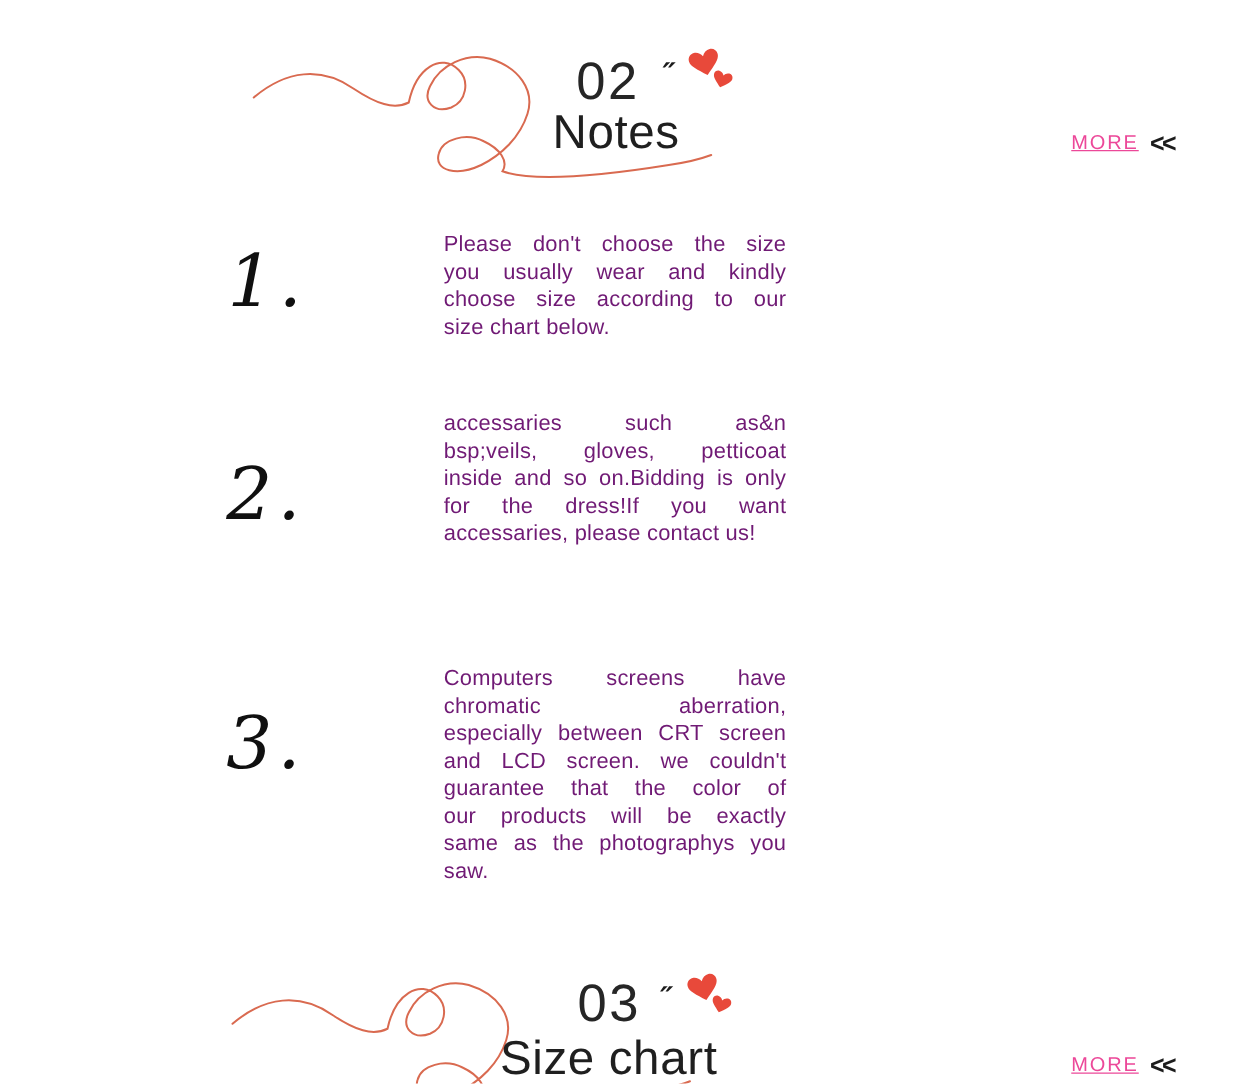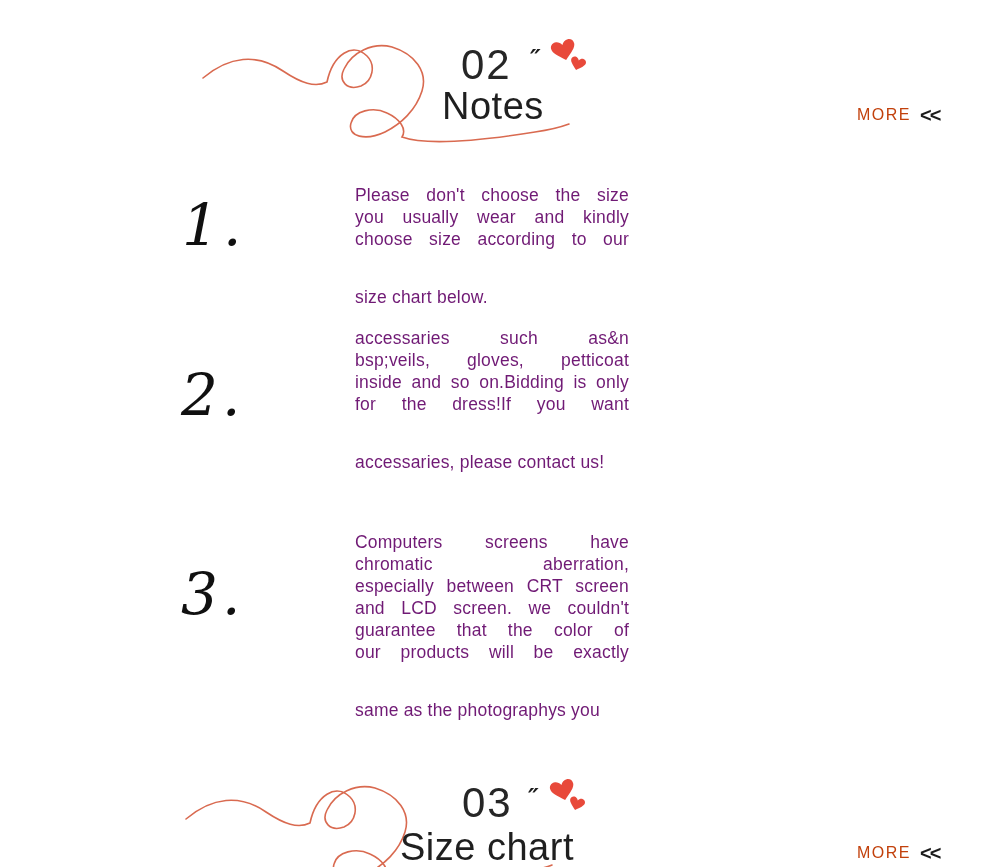--- a/index.html
+++ b/index.html
@@ -22,38 +22,38 @@
     font-family:"DejaVu Sans","Liberation Sans",sans-serif;
   }
   .sec-title {
     position:absolute; font-size:38px; line-height:1; font-weight:400;
     color:#1f1f1f; letter-spacing:0.5px; white-space:nowrap;
   }
   .more-row {
     position:absolute; display:flex; align-items:center; gap:9px;
     cursor:pointer; user-select:none;
   }
-  .more-label { font-size:16px; letter-spacing:1.5px; color:#c2410c; line-height:1; }
+  .more-label { font-size:16px; letter-spacing:1.5px; color:#ec4899; line-height:1;text-decoration:underline; }
   .more-arrows {
     font-size:20px; font-weight:700; color:#1c1c1c; line-height:1;
     letter-spacing:-2px; transform:scaleY(1.05); display:inline-block;
   }
 
   
   .note-num {
     position:absolute; font-family:"DejaVu Serif","Liberation Serif",serif;
     font-style:italic; font-size:58px; line-height:1; color:#101010;
     letter-spacing:4px;
   }
   .note-text {
     position:absolute; left:355px; width:274px;
     font-size:17.5px; line-height:22px; color:#701a75; letter-spacing:0.2px;
   }
   .note-text .line { text-align:justify; text-align-last:justify; text-justify:distribute; }
-  .note-text .line:last-child { text-align:center; text-align-last:left;margin-top:36px; }
+  .note-text .line:last-child { text-align:center; text-align-last:left; }
 
   .scribble { position:absolute; overflow:visible; pointer-events:none; }
   .hearts { position:absolute; pointer-events:none; }
 </style>
 </head>
 <body>
 
 <svg width="0" height="0" style="position:absolute">
   <defs>
     <g id="scribble-heart" fill="none" stroke="#d96a50" stroke-width="1.6" stroke-linecap="round">
@@ -116,20 +116,21 @@
     <div>
       <div class="note-num" style="left:181px; top:565px">3.</div>
       <div class="note-text" style="top:531px">
           <div class="line">Computers screens have</div>
           <div class="line">chromatic aberration,</div>
           <div class="line">especially between CRT screen</div>
           <div class="line">and LCD screen. we couldn't</div>
           <div class="line">guarantee that the color of</div>
           <div class="line">our products will be exactly</div>
           <div class="line">same as the photographys you</div>
+          <div class="line">saw.</div>
         </div>
     </div>
   </section>
 
   <section>
     <svg class="scribble" style="left:178px; top:781px" width="380" height="110" viewBox="0 0 380 110">
       <use href="#scribble-heart"></use>
     </svg>
 
     <div class="sec-num" style="left:462px; top:782px">03</div>

